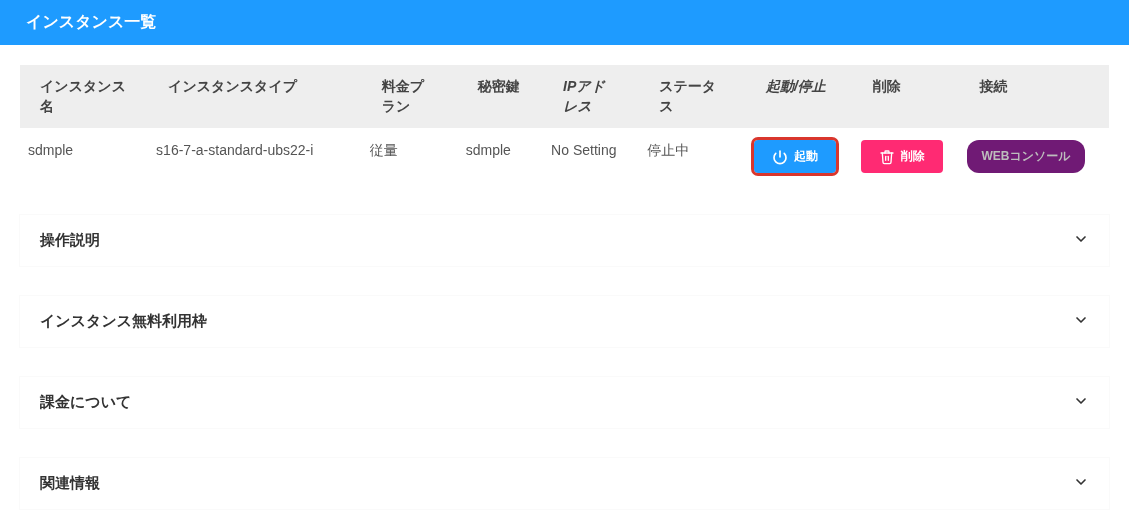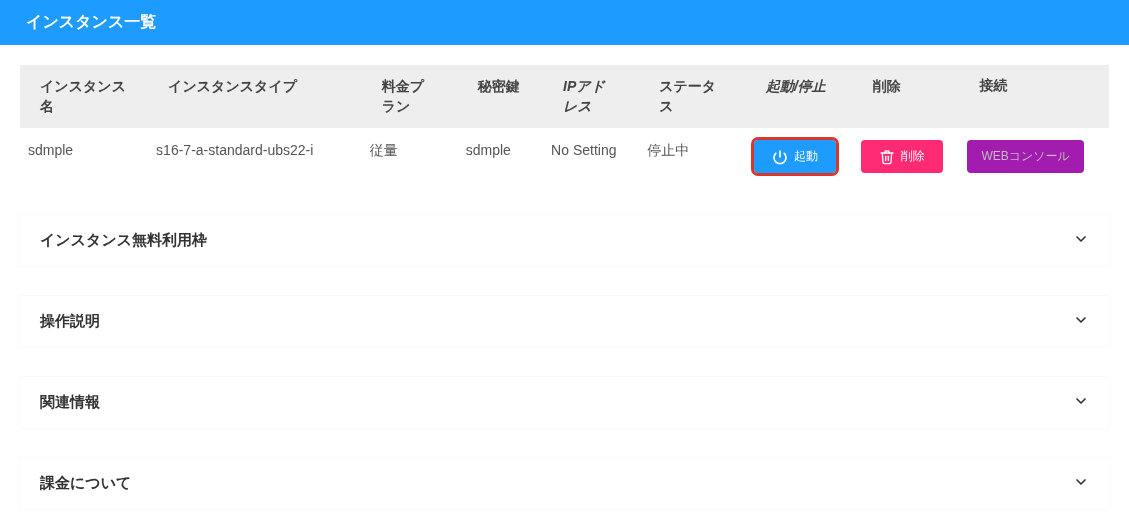--- a/index.html
+++ b/index.html
@@ -35,43 +35,43 @@
       line-height: 1.5;
     }
     .col-name { width: 120px; }
     .col-type { width: 200px; margin-top: 48px; }
     .col-plan { width: 90px; }
     .col-key { width: 80px; }
     .col-ip { width: 90px; font-style: italic; }
     .col-status { width: 100px; }
     .col-startstop { width: 100px; font-style: italic; }
     .col-delete { width: 100px; }
-    .col-connect { width: 140px; font-family: Liberation Mono, monospace; }
+    .col-connect { width: 140px; }
 
     .btn {
       display: inline-flex;
       align-items: center;
       justify-content: center;
       gap: 6px;
       border: none;
       border-radius: 4px;
       padding: 8px 14px;
       font-size: 12px;
-      font-weight: normal;
+      font-weight: bold;
       cursor: pointer;
       color: #fff;
       min-width: 82px;
     }
     .btn-blue { background: #1e9bff; }
     .btn-blue-highlight {
       outline: 3px solid #d9362d;
       outline-offset: 0;
     }
     .btn-pink { background: #ff2a73; }
-    .btn-disabled { background: #a21caf; color: #bdbdbd; cursor: default; }
+    .btn-disabled { background: #701a75; color: #bdbdbd; cursor: default; border-radius: 12px; }
 
     .accordion {
       margin-top: 30px;
     }
     .accordion-item {
       background: #fff;
       border: none;
       margin-bottom: 30px;
       box-shadow: 0 0 0 1px rgba(0,0,0,0.02);
     }
@@ -149,51 +149,51 @@
               <span>WEBコンソール</span>
             </button>
           </td>
         </tr>
       </tbody>
     </table>
 
     <div class="accordion">
       <div class="accordion-item">
         <div class="accordion-header">
+          <span>操作説明</span>
+          <span class="chevron">
+            <svg viewBox="0 0 24 24" fill="none" stroke="#333" stroke-width="2.5" stroke-linecap="round" stroke-linejoin="round">
+                <polyline points="6 9 12 15 18 9"></polyline>
+              </svg>
+          </span>
+        </div>
+      </div>
+      <div class="accordion-item">
+        <div class="accordion-header">
           <span>インスタンス無料利用枠</span>
           <span class="chevron">
             <svg viewBox="0 0 24 24" fill="none" stroke="#333" stroke-width="2.5" stroke-linecap="round" stroke-linejoin="round">
                 <polyline points="6 9 12 15 18 9"></polyline>
               </svg>
           </span>
         </div>
       </div>
       <div class="accordion-item">
         <div class="accordion-header">
-          <span>操作説明</span>
+          <span>課金について</span>
           <span class="chevron">
             <svg viewBox="0 0 24 24" fill="none" stroke="#333" stroke-width="2.5" stroke-linecap="round" stroke-linejoin="round">
                 <polyline points="6 9 12 15 18 9"></polyline>
               </svg>
           </span>
         </div>
       </div>
       <div class="accordion-item">
         <div class="accordion-header">
           <span>関連情報</span>
-          <span class="chevron">
-            <svg viewBox="0 0 24 24" fill="none" stroke="#333" stroke-width="2.5" stroke-linecap="round" stroke-linejoin="round">
-                <polyline points="6 9 12 15 18 9"></polyline>
-              </svg>
-          </span>
-        </div>
-      </div>
-      <div class="accordion-item">
-        <div class="accordion-header">
-          <span>課金について</span>
           <span class="chevron">
             <svg viewBox="0 0 24 24" fill="none" stroke="#333" stroke-width="2.5" stroke-linecap="round" stroke-linejoin="round">
                 <polyline points="6 9 12 15 18 9"></polyline>
               </svg>
           </span>
         </div>
       </div>
     </div>
   </div>
 </div>

